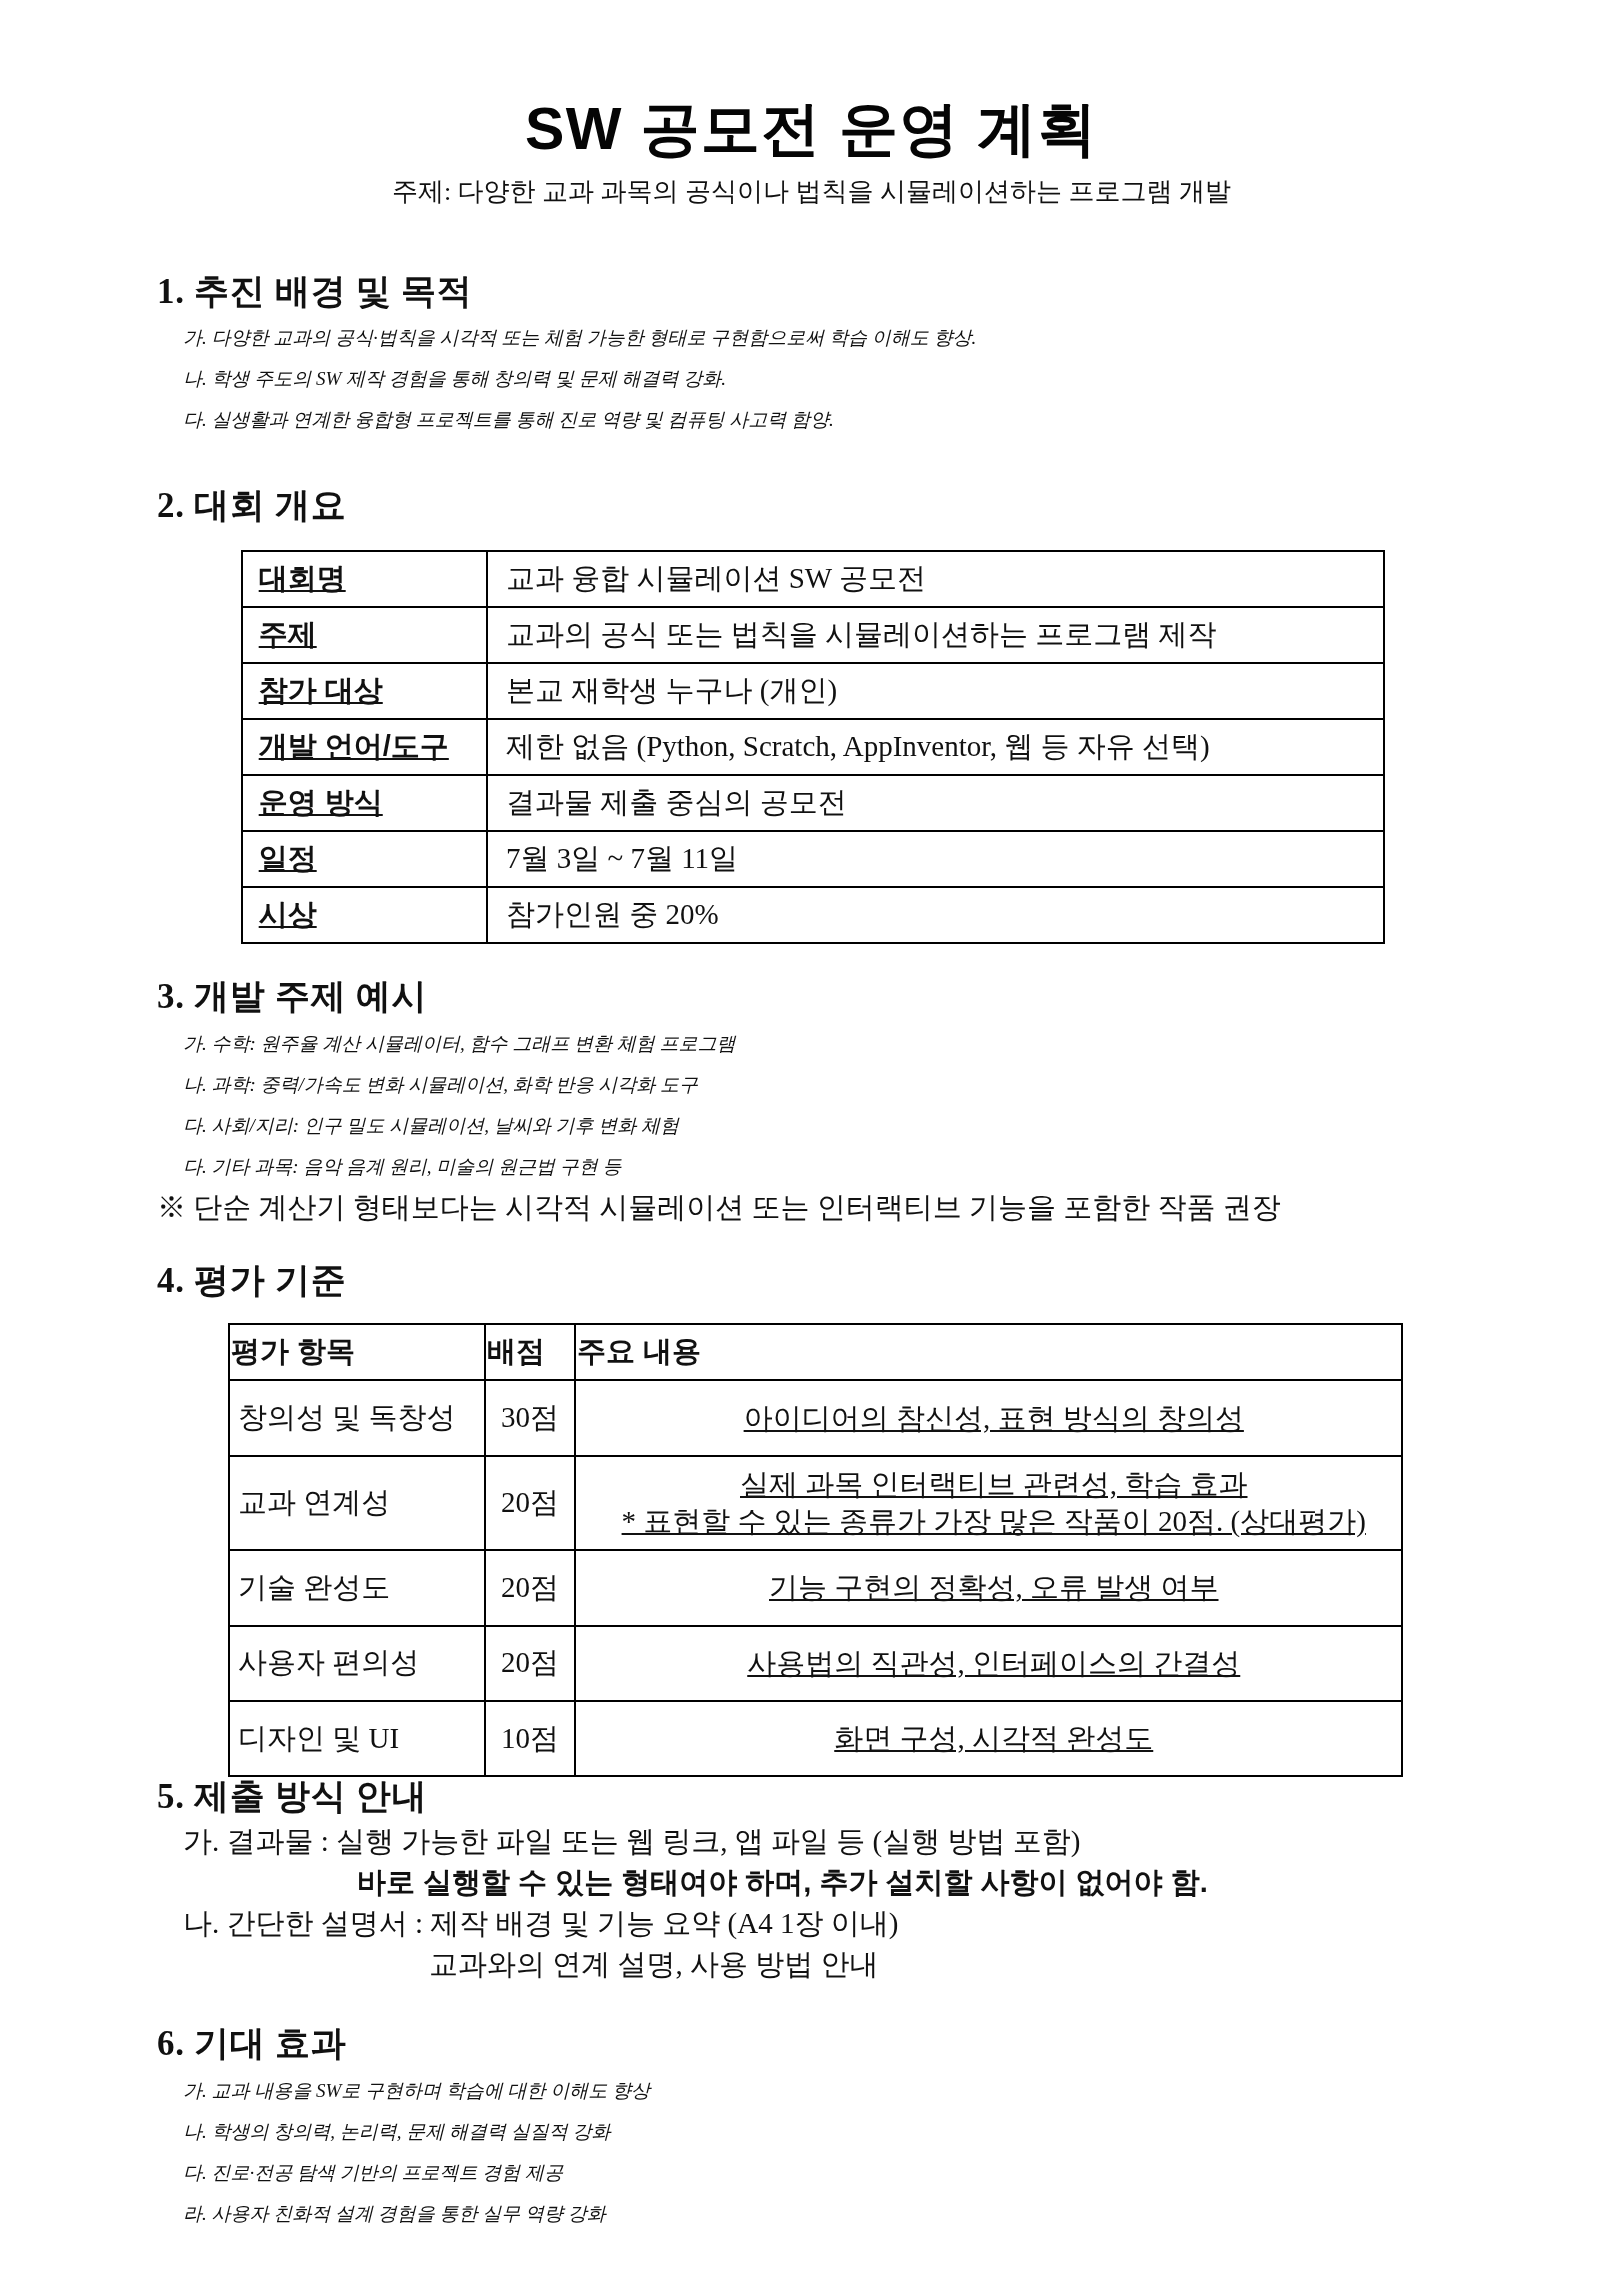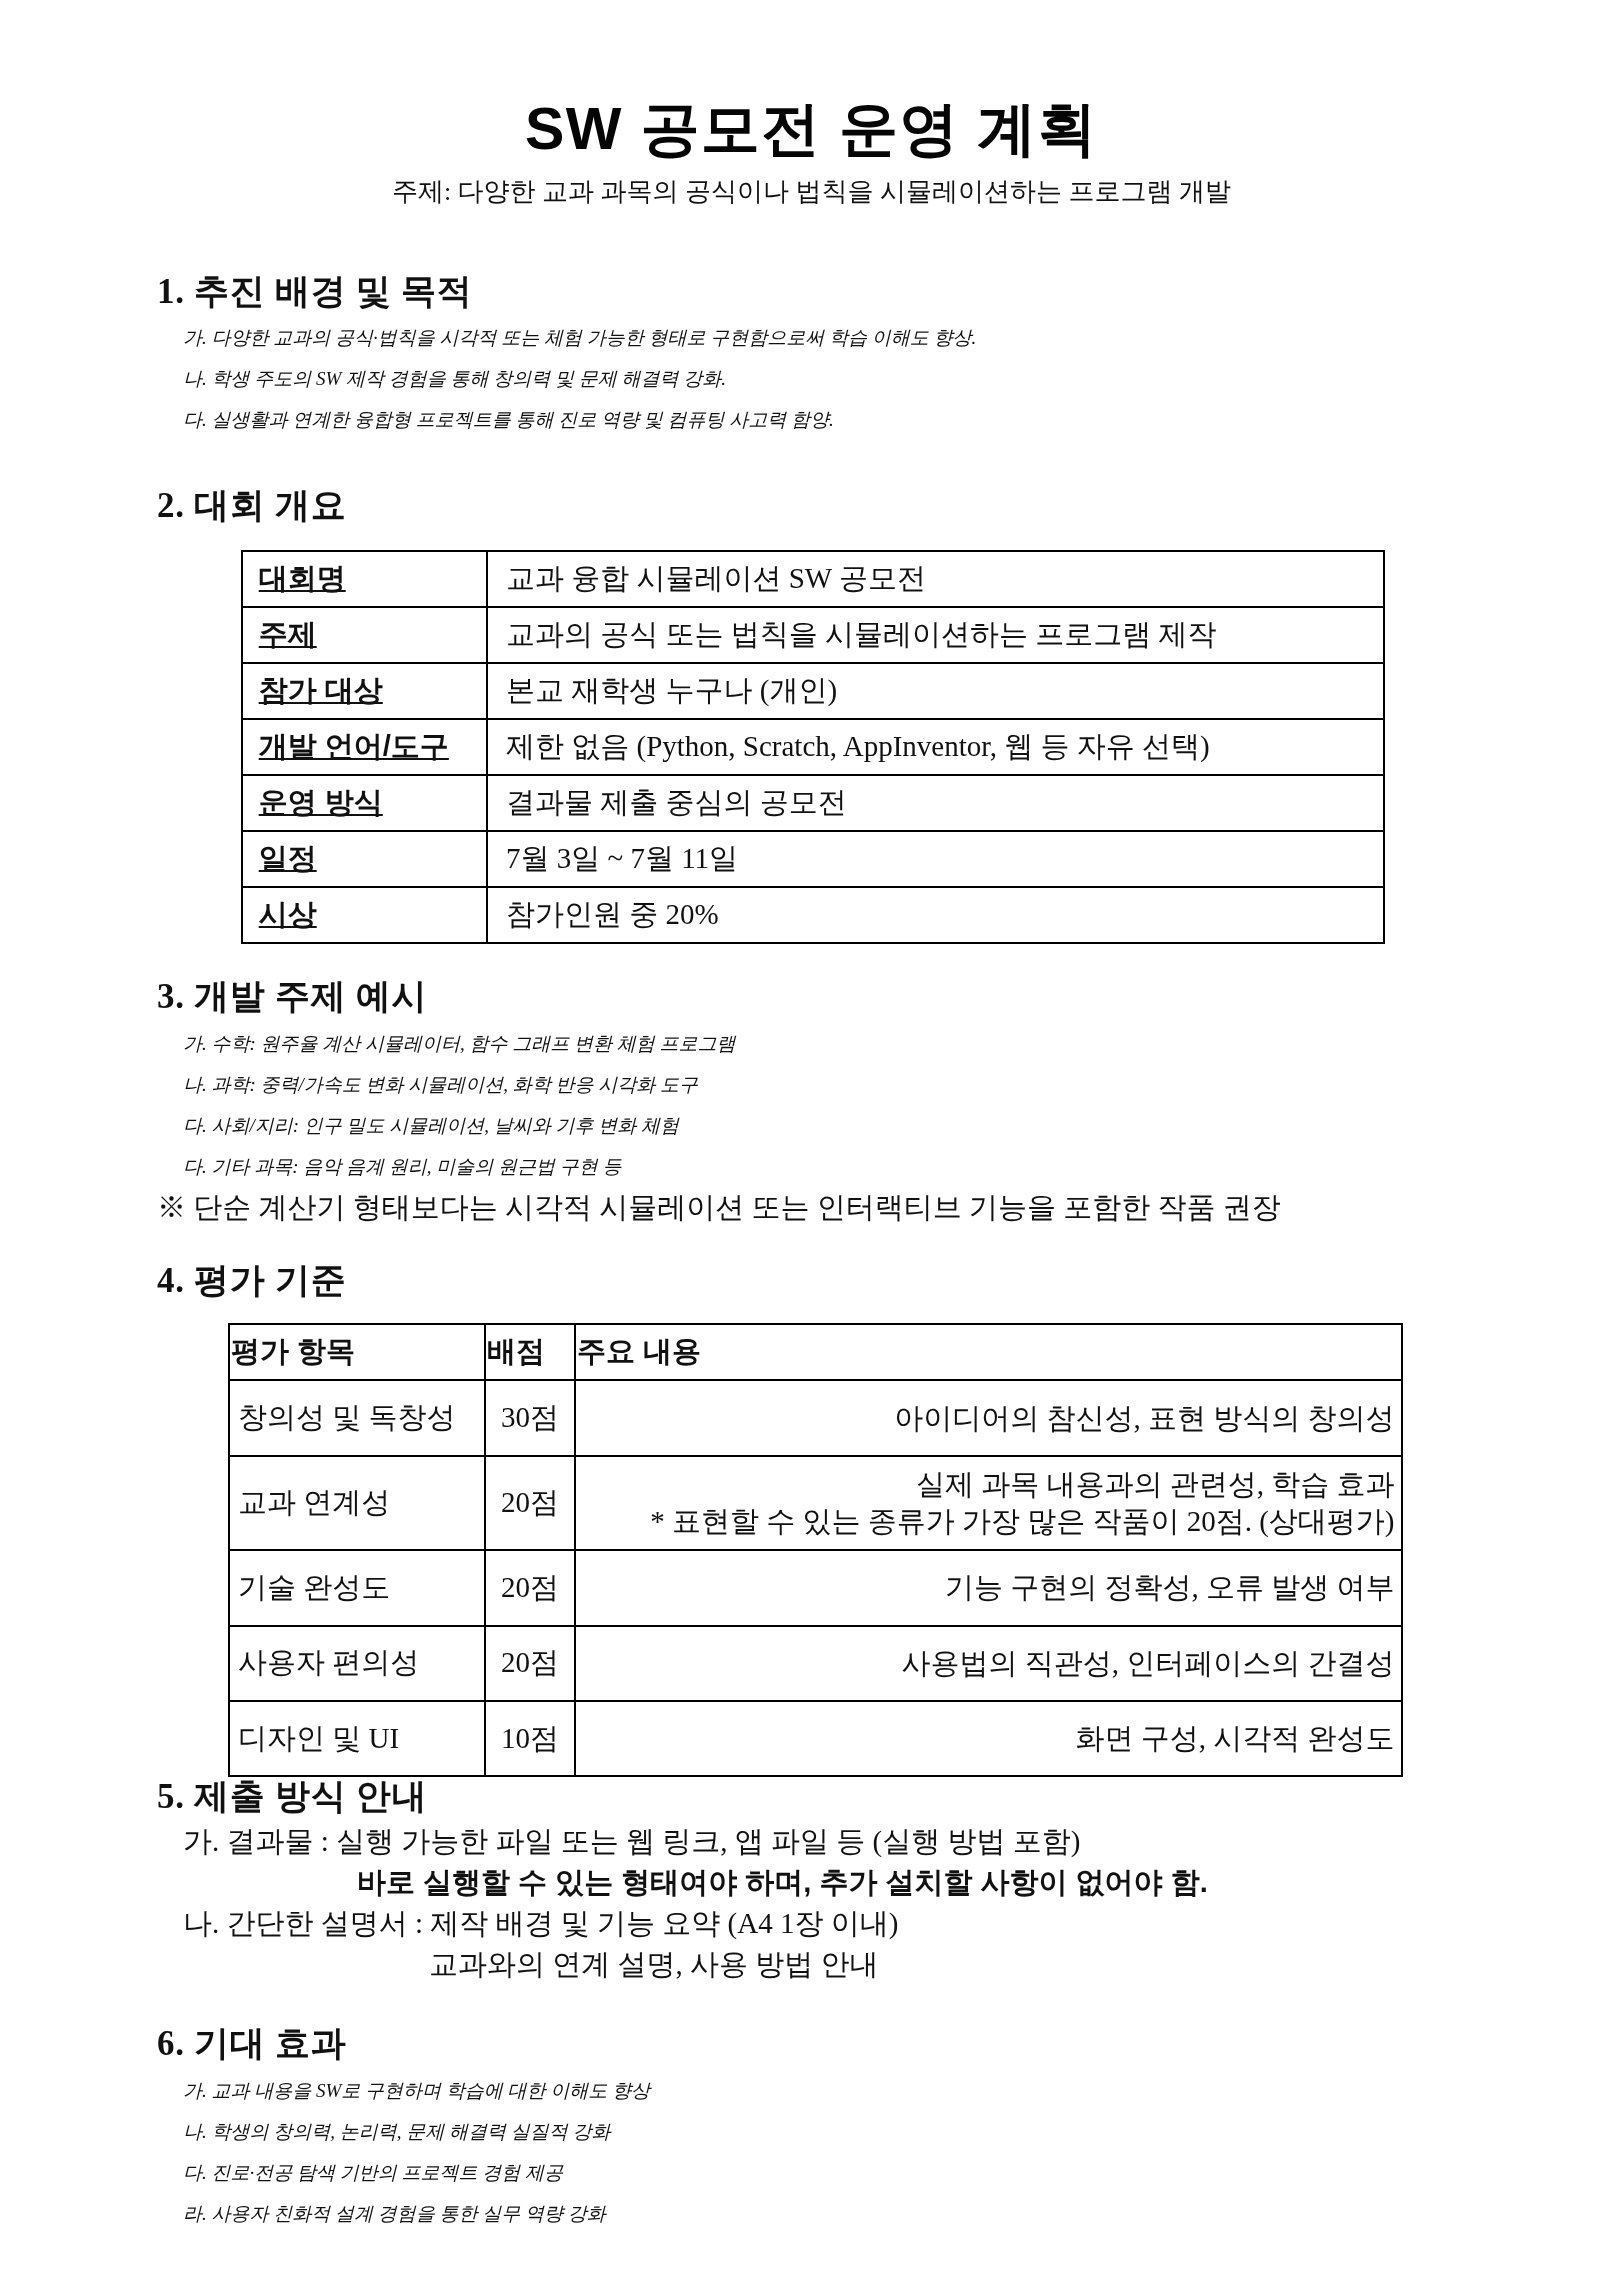--- a/index.html
+++ b/index.html
@@ -98,21 +98,21 @@
     font-family: "Liberation Sans", "DejaVu Sans", sans-serif;
     font-weight: bold;
     text-align: left;
   }
   .criteria-table col.c-item    { width: 256px; }
   .criteria-table col.c-points  { width: 90px; }
   .criteria-table col.c-content { width: 827px; }
   .criteria-table td { height: 55px; }
   .criteria-table td.item-cell   { padding-left: 8px; text-align: left; }
   .criteria-table td.points-cell { text-align: center; }
-  .criteria-table td.content-cell { padding: 9.2px 6.5px 9.2px 17px; text-align: right; }
+  .criteria-table td.content-cell { padding: 9.2px 6.5px 9.2px 17px; text-align: center; text-decoration: underline; }
   .content-cell .cell-line { line-height: 37px; }
   .content-cell .cell-sub:empty { display: none; }
   
   .submit-lines { margin-top: 5.2px; }
   .submit-line { font-size: 29px; line-height: 41px; white-space: nowrap; }
   .submit-line.indent-ga { margin-left: 26px; }
   .submit-line.bold-line {
     margin-left: 200px;
     font-family: "Liberation Sans", "DejaVu Sans", sans-serif;
     font-weight: bold;
@@ -197,21 +197,21 @@
         <td class="points-cell">30점</td>
         <td class="content-cell">
           <div class="cell-line">아이디어의 참신성, 표현 방식의 창의성</div>
 
         </td>
       </tr>
       <tr>
         <td class="item-cell">교과 연계성</td>
         <td class="points-cell">20점</td>
         <td class="content-cell">
-          <div class="cell-line">실제 과목 내용과의 관련성, 학습 효과</div>
+          <div class="cell-line">실제 과목 인터랙티브 관련성, 학습 효과</div>
           <div class="cell-line cell-sub">* 표현할 수 있는 종류가 가장 많은 작품이 20점. (상대평가)</div>
         </td>
       </tr>
       <tr>
         <td class="item-cell">기술 완성도</td>
         <td class="points-cell">20점</td>
         <td class="content-cell">
           <div class="cell-line">기능 구현의 정확성, 오류 발생 여부</div>
 
         </td>

